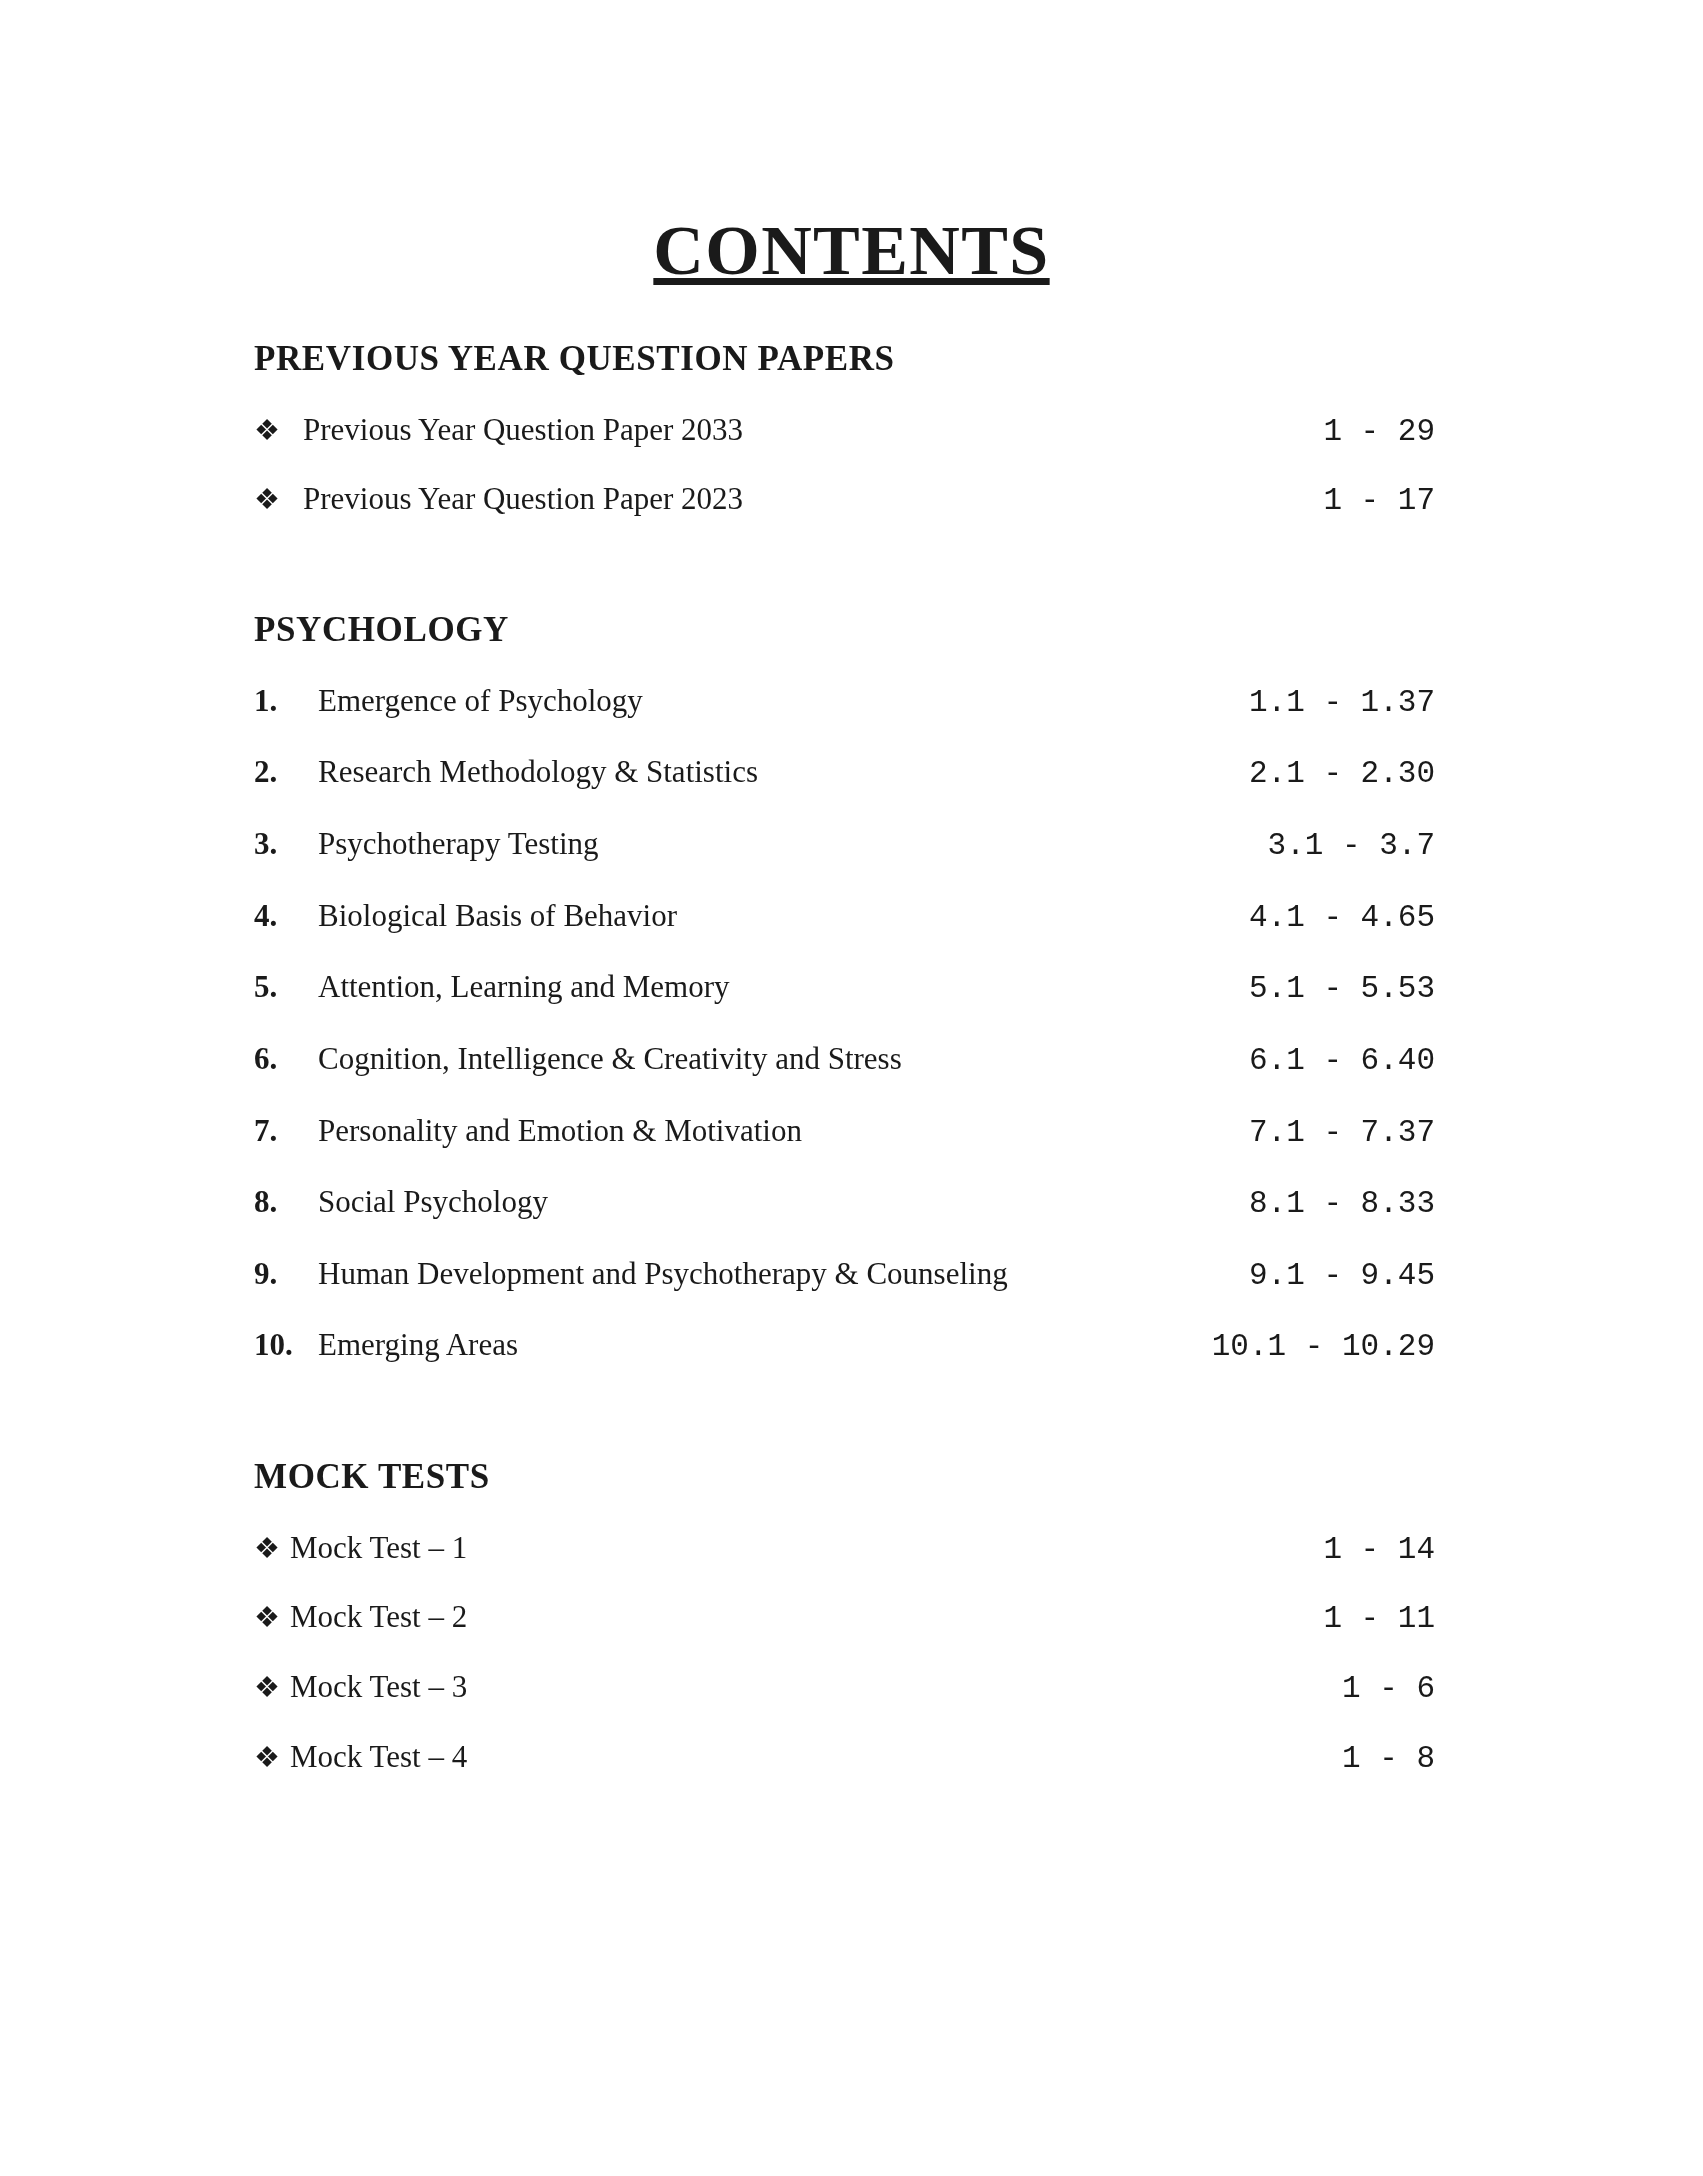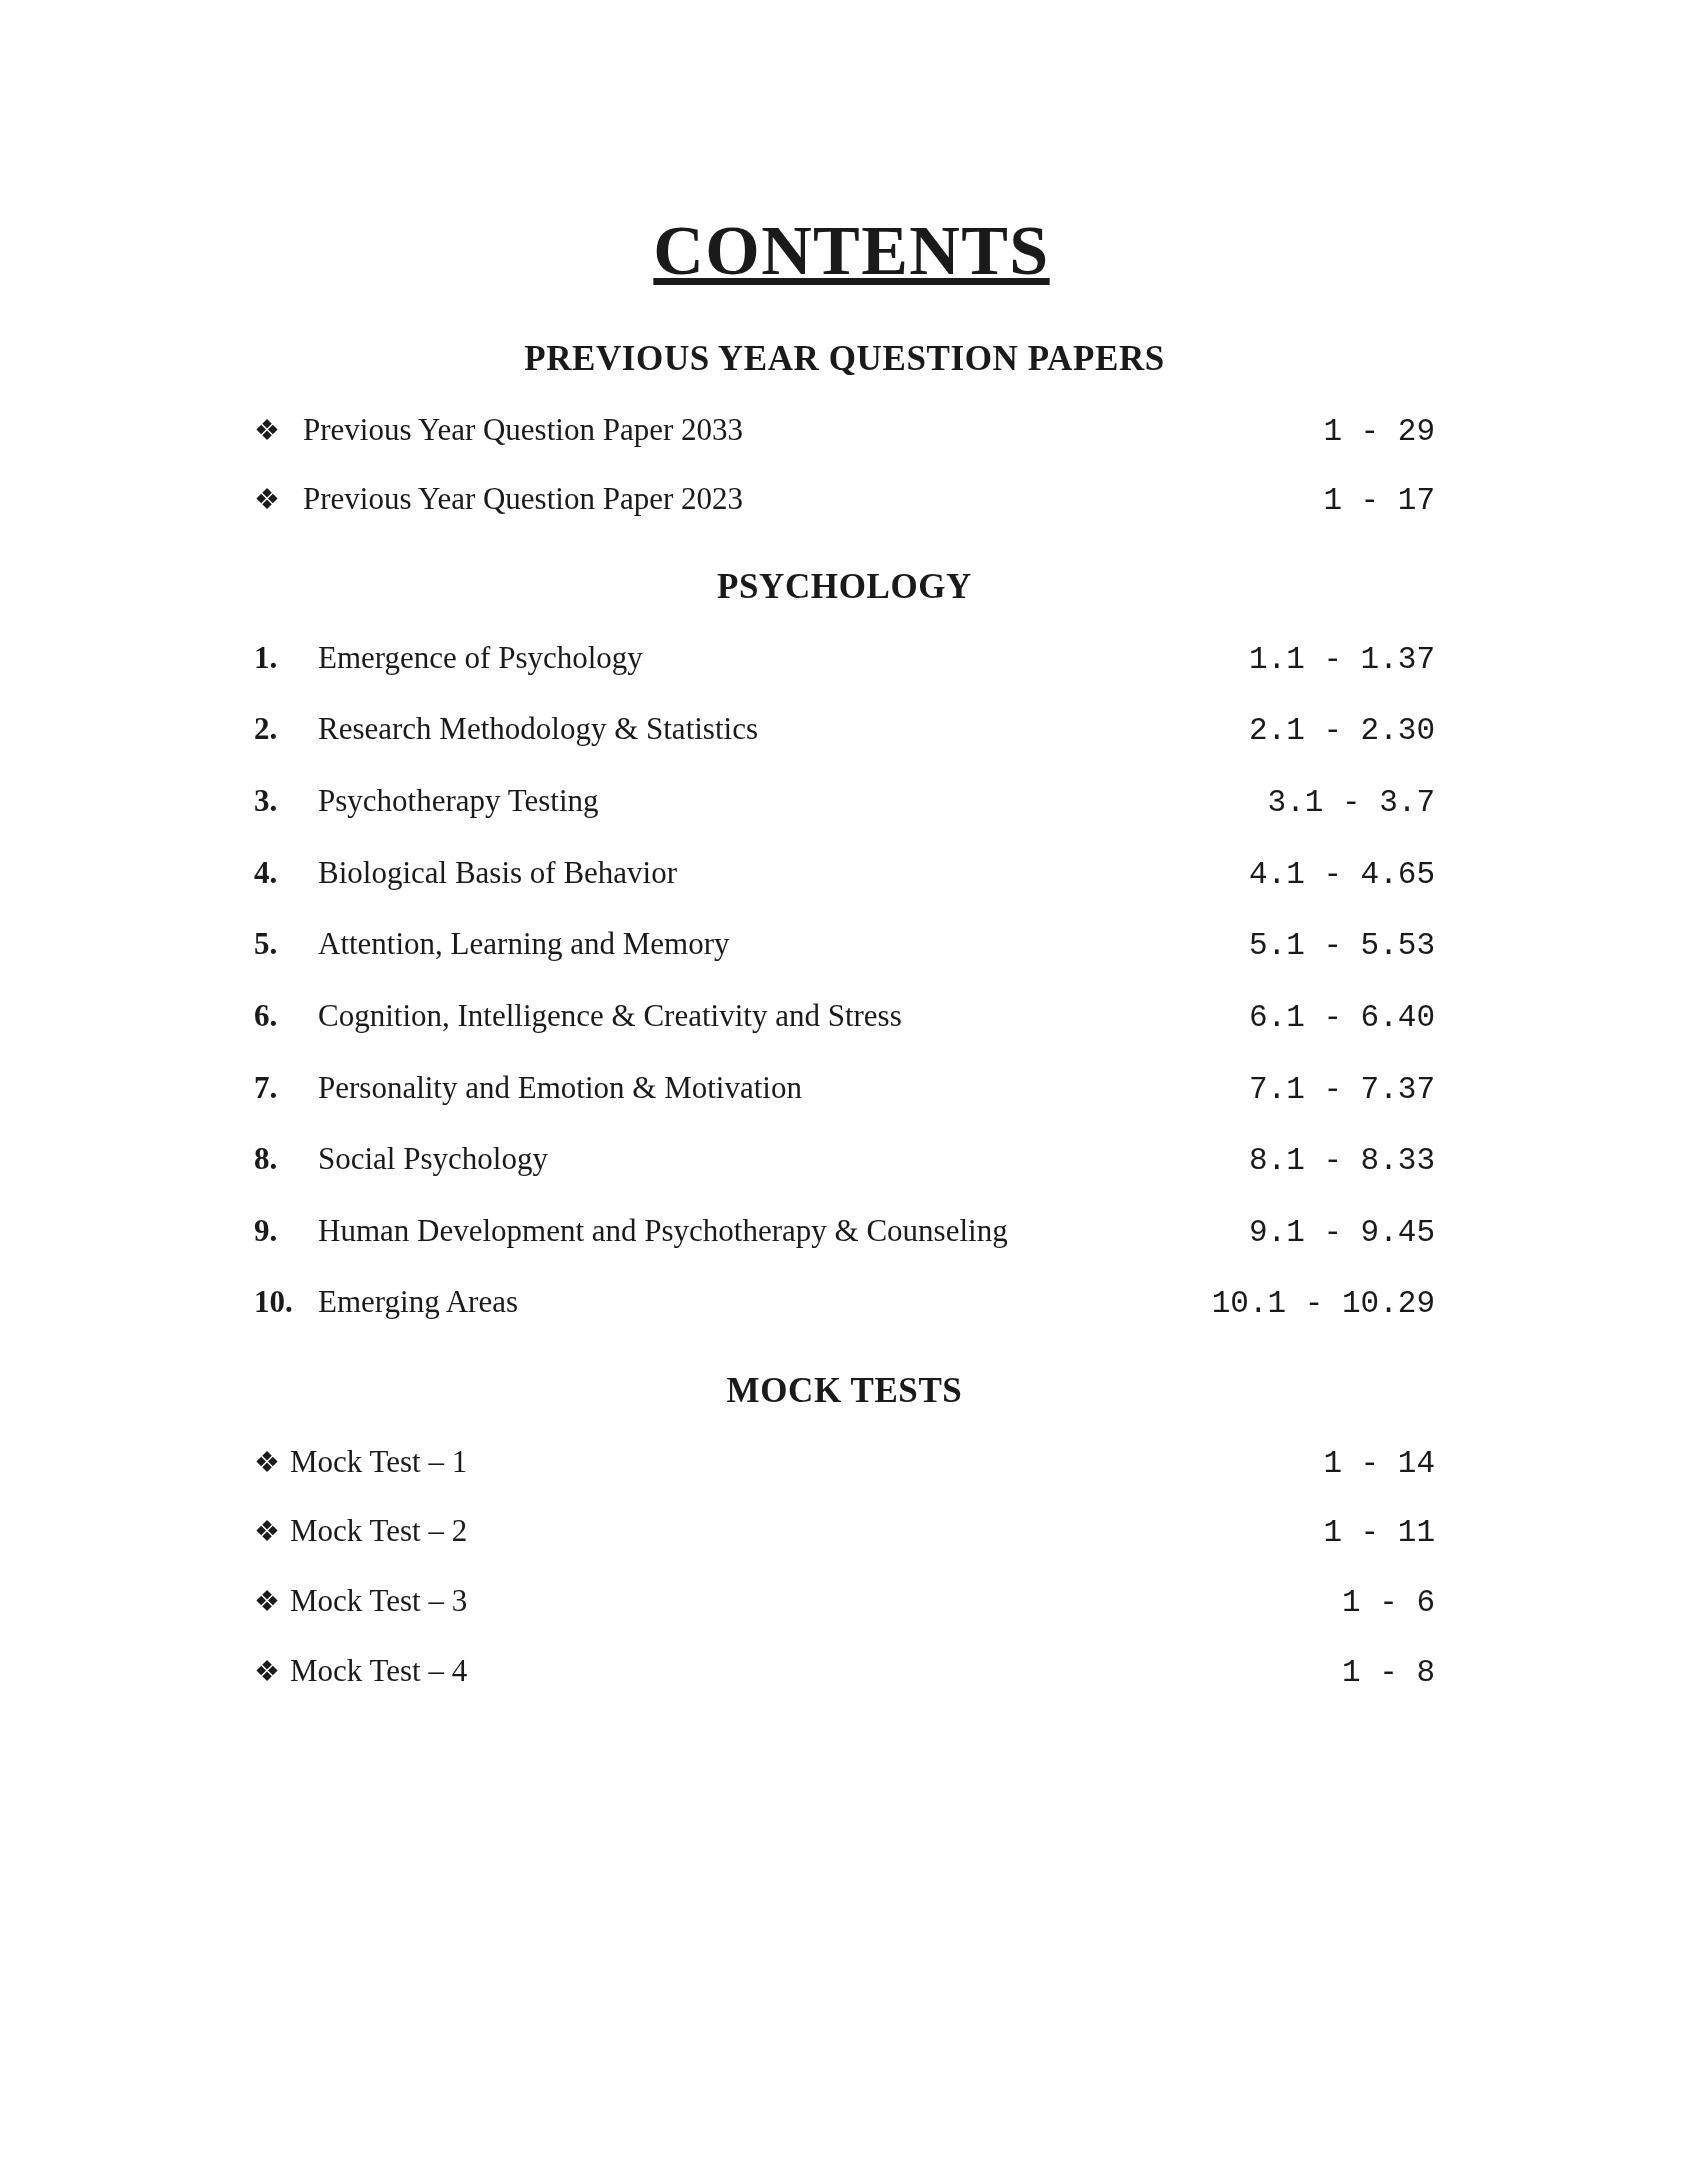--- a/index.html
+++ b/index.html
@@ -41,25 +41,24 @@
     width: 1181px;   
   }
 
   
   .section-heading {
     font-size: 35px;
     font-weight: bold;
     letter-spacing: 0.6px;
     color: #1a1a1a;
     line-height: 1.15;
-    text-align: center;
   }
   .section-block.first-section .section-heading { margin-top: 0; }
   .section-block { margin-top: 0; }
-  .section-block + .section-block { margin-top: 32px; }
+  .section-block + .section-block { margin-top: 75px; }
 
   
   .toc-row {
     display: flex;
     align-items: baseline;
     font-size: 31px;
     line-height: 1.15;
     color: #1a1a1a;
   }
 

